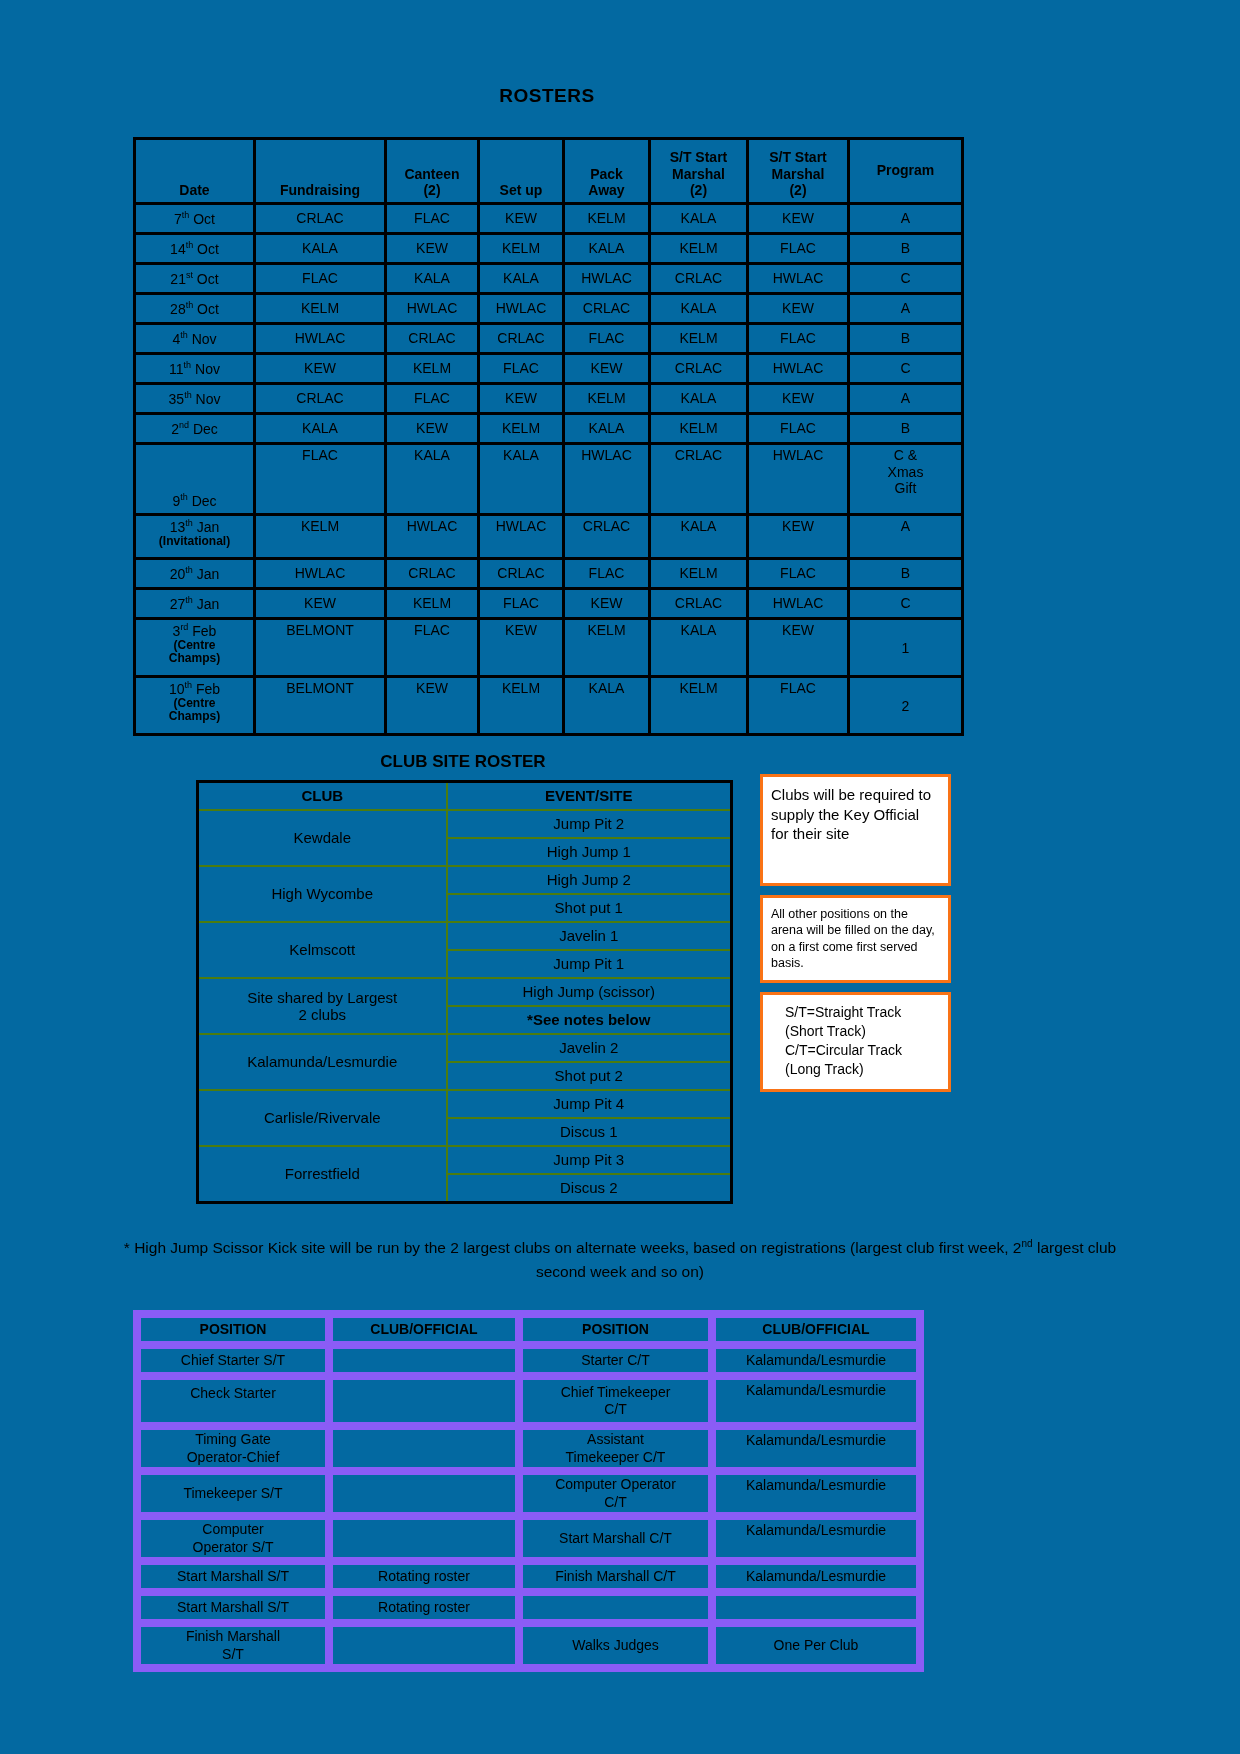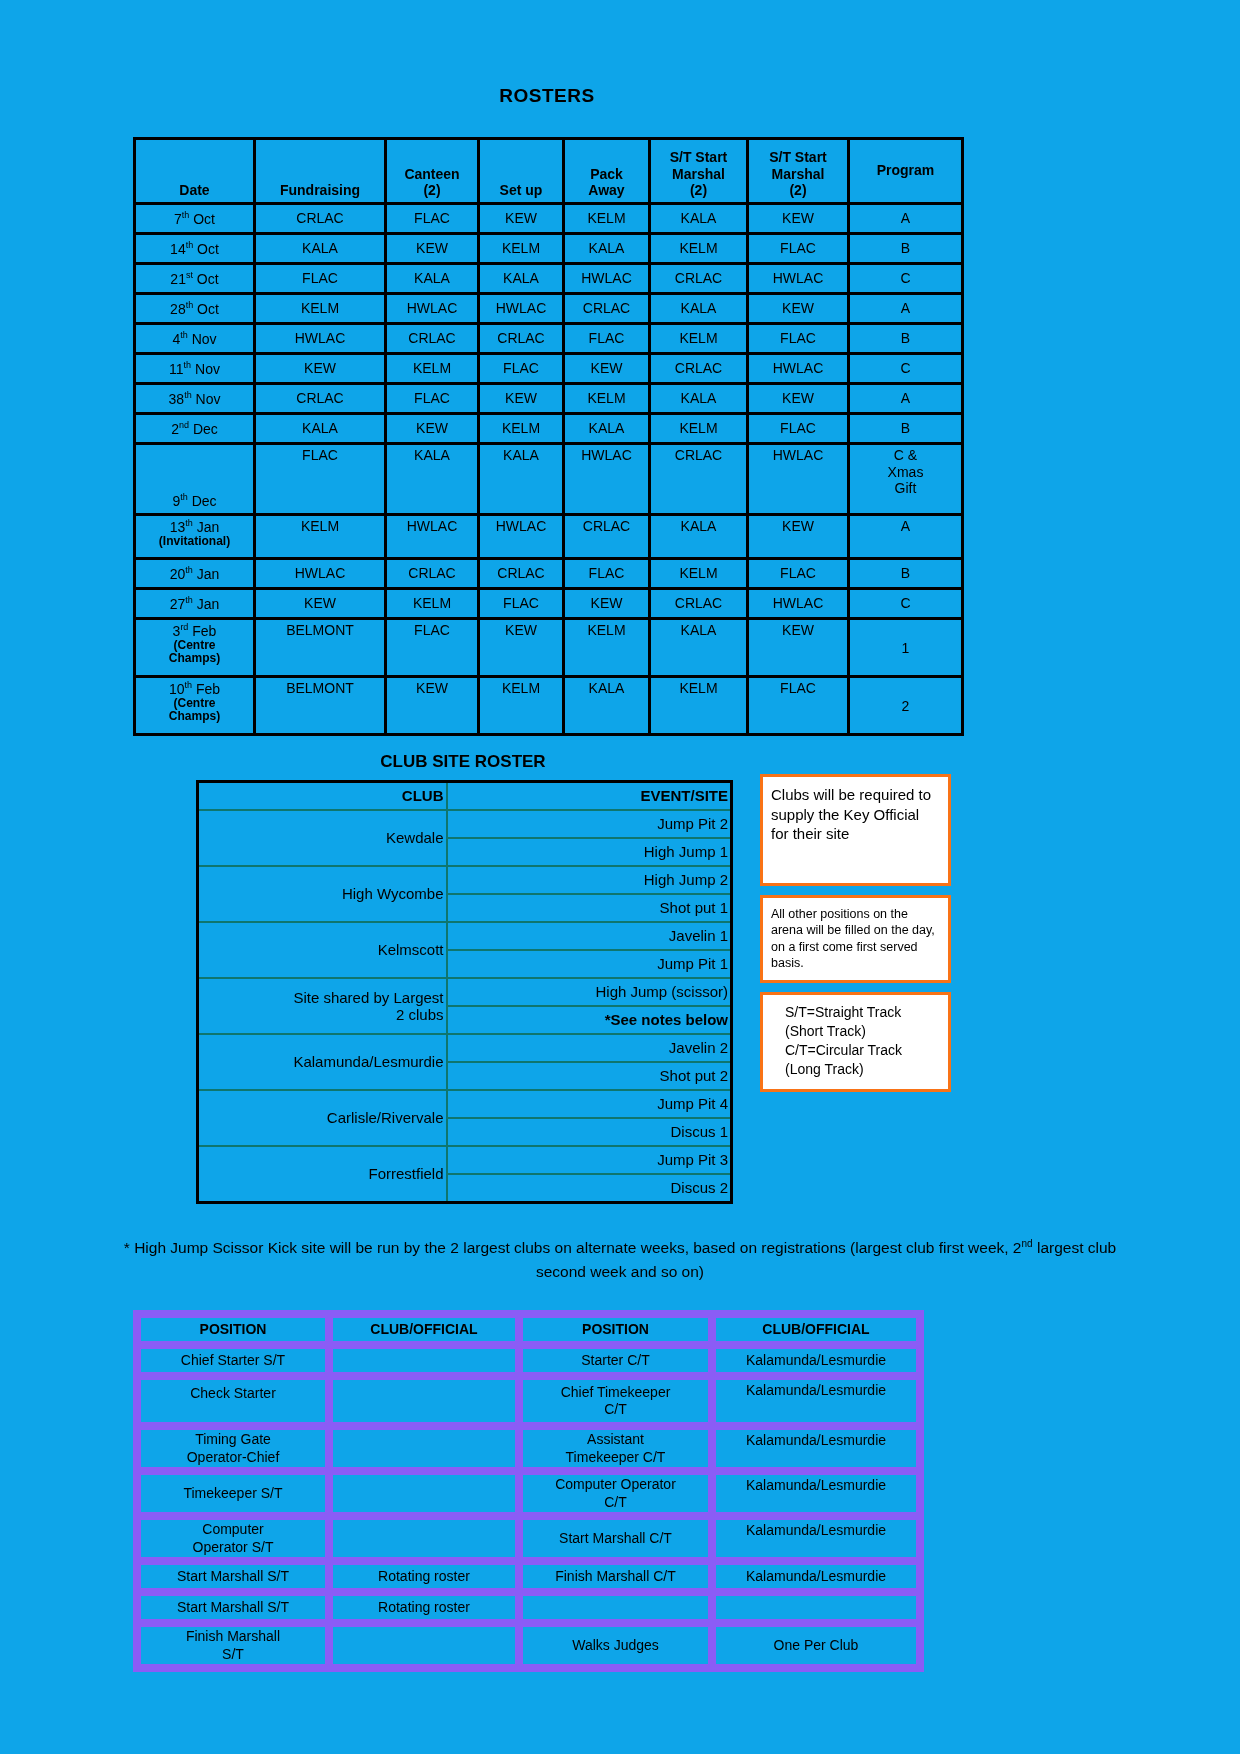--- a/index.html
+++ b/index.html
@@ -1,17 +1,17 @@
 <!DOCTYPE html>
 <html><head>
 <meta charset="utf-8">
 <style>
   html,body{margin:0;padding:0;background:#ffffff;}
   .page{
-    width:1240px;height:1754px;background:#0ea5e9;color:#000;
+    width:1240px;height:1754px;background:#0369a1;color:#000;
     font-family:"Liberation Sans","DejaVu Sans",sans-serif;
     position:relative;overflow:hidden;
   }
   h1.title{
     width:828px;margin:85px 0 30px 133px;text-align:center;
     font-size:19px;font-weight:bold;letter-spacing:.5px;
   }
   table{border-collapse:collapse;table-layout:fixed;}
   
   table.roster{margin-left:133px;width:828px;border:3px solid #000;}
@@ -29,21 +29,21 @@
   table.roster tr.vtop td.vbot{vertical-align:bottom;padding-bottom:4px;}
   table.roster tr.vtop td.pmid{vertical-align:middle;}
   table.roster sup{font-size:9px;}
   .note{font-weight:bold;font-size:12px;line-height:1.1;white-space:pre-line;}
   
   .club-section{display:flex;margin:16px 0 0 148px;align-items:flex-start;}
   .club-left{width:534px;margin-left:48px;}
   h2.club-title{margin:0 0 8px 0;text-align:center;font-size:17px;font-weight:bold;}
   table.club{width:534px;border:3px solid #000;}
   table.club th,table.club td{
-    border:2px solid #0f766e;text-align:right;font-size:15px;
+    border:2px solid #4d7c0f;text-align:center;font-size:15px;
     white-space:pre-line;line-height:1.15;padding:1px 2px;vertical-align:middle;
   }
   table.club th{font-weight:bold;height:24px;}
   table.club td{height:24px;}
   table.club td.bold{font-weight:bold;}
   
   .side-notes{width:191px;margin-left:30px;margin-top:22px;}
   .note-box{
     border:3px solid #f97316;padding:8px 8px;margin-bottom:9px;
     background:#fff;white-space:pre-line;box-sizing:border-box;
@@ -159,21 +159,21 @@
         <td><span>11</span><sup>th</sup> <span>Nov</span></td>
         <td>KEW</td>
         <td>KELM</td>
         <td>FLAC</td>
         <td>KEW</td>
         <td>CRLAC</td>
         <td>HWLAC</td>
         <td>C</td>
       </tr>
       <tr>
-        <td><span>38</span><sup>th</sup> <span>Nov</span></td>
+        <td><span>35</span><sup>th</sup> <span>Nov</span></td>
         <td>CRLAC</td>
         <td>FLAC</td>
         <td>KEW</td>
         <td>KELM</td>
         <td>KALA</td>
         <td>KEW</td>
         <td>A</td>
       </tr>
       <tr>
         <td><span>2</span><sup>nd</sup> <span>Dec</span></td>

